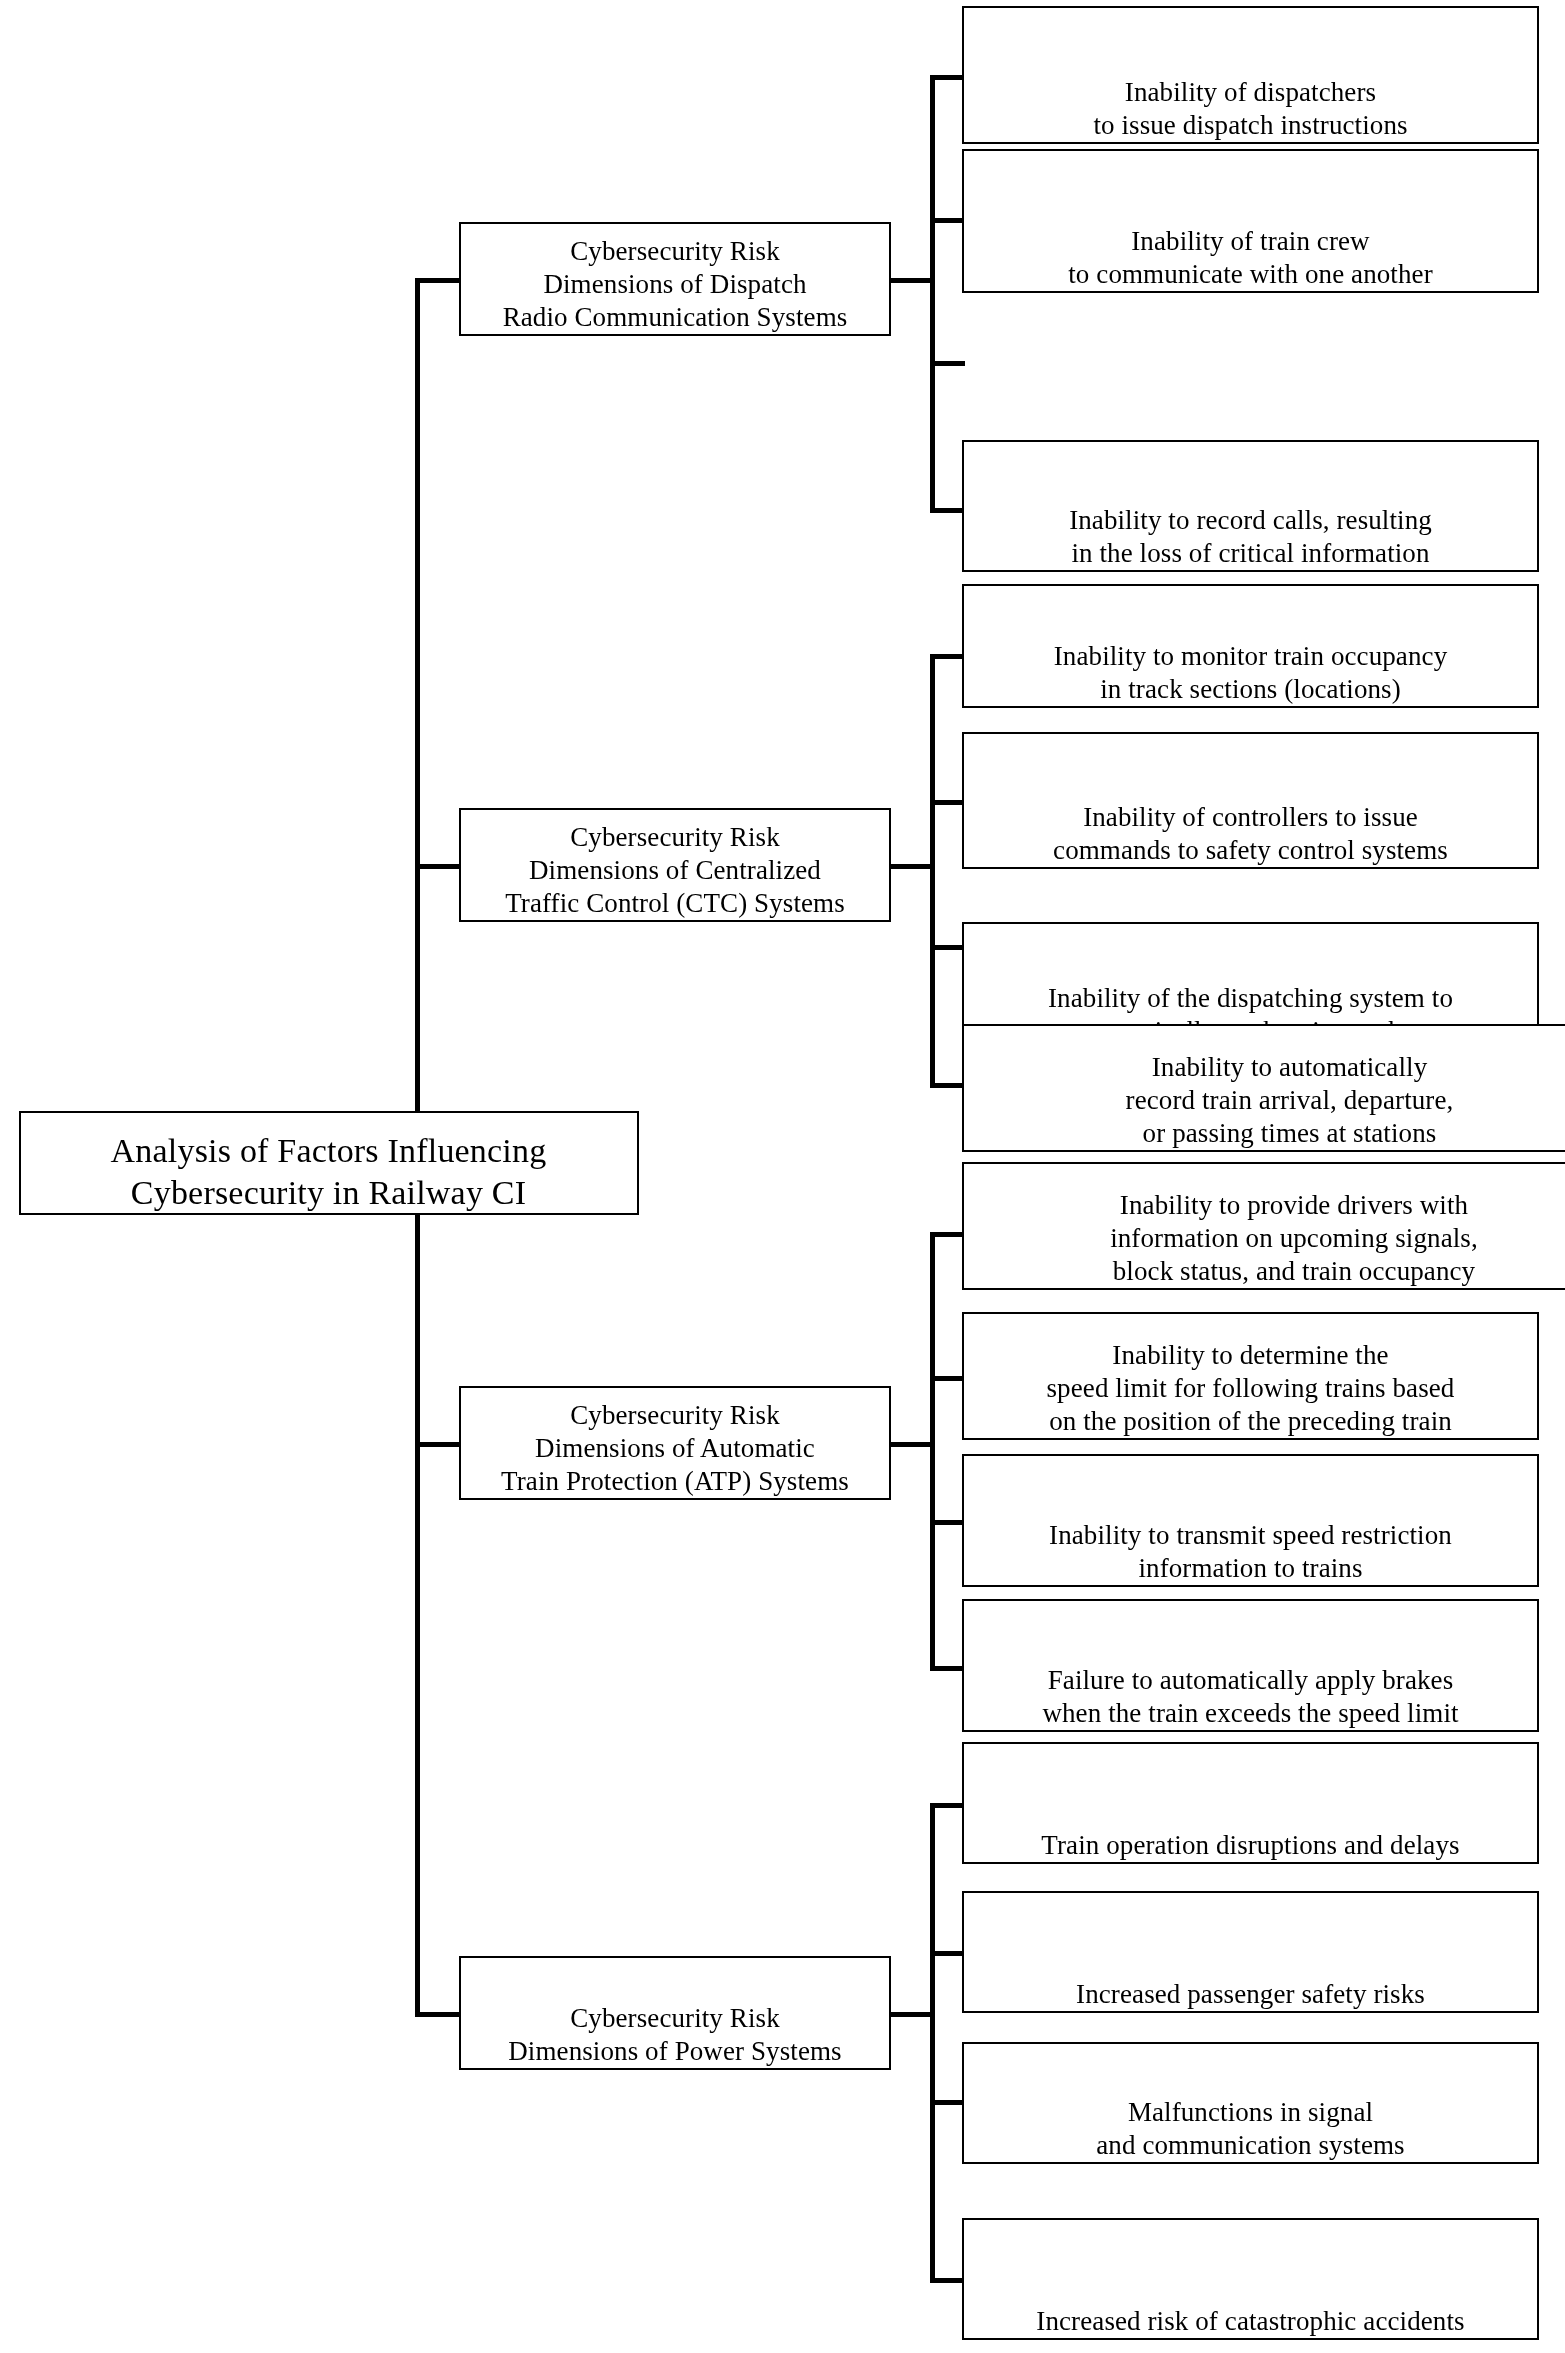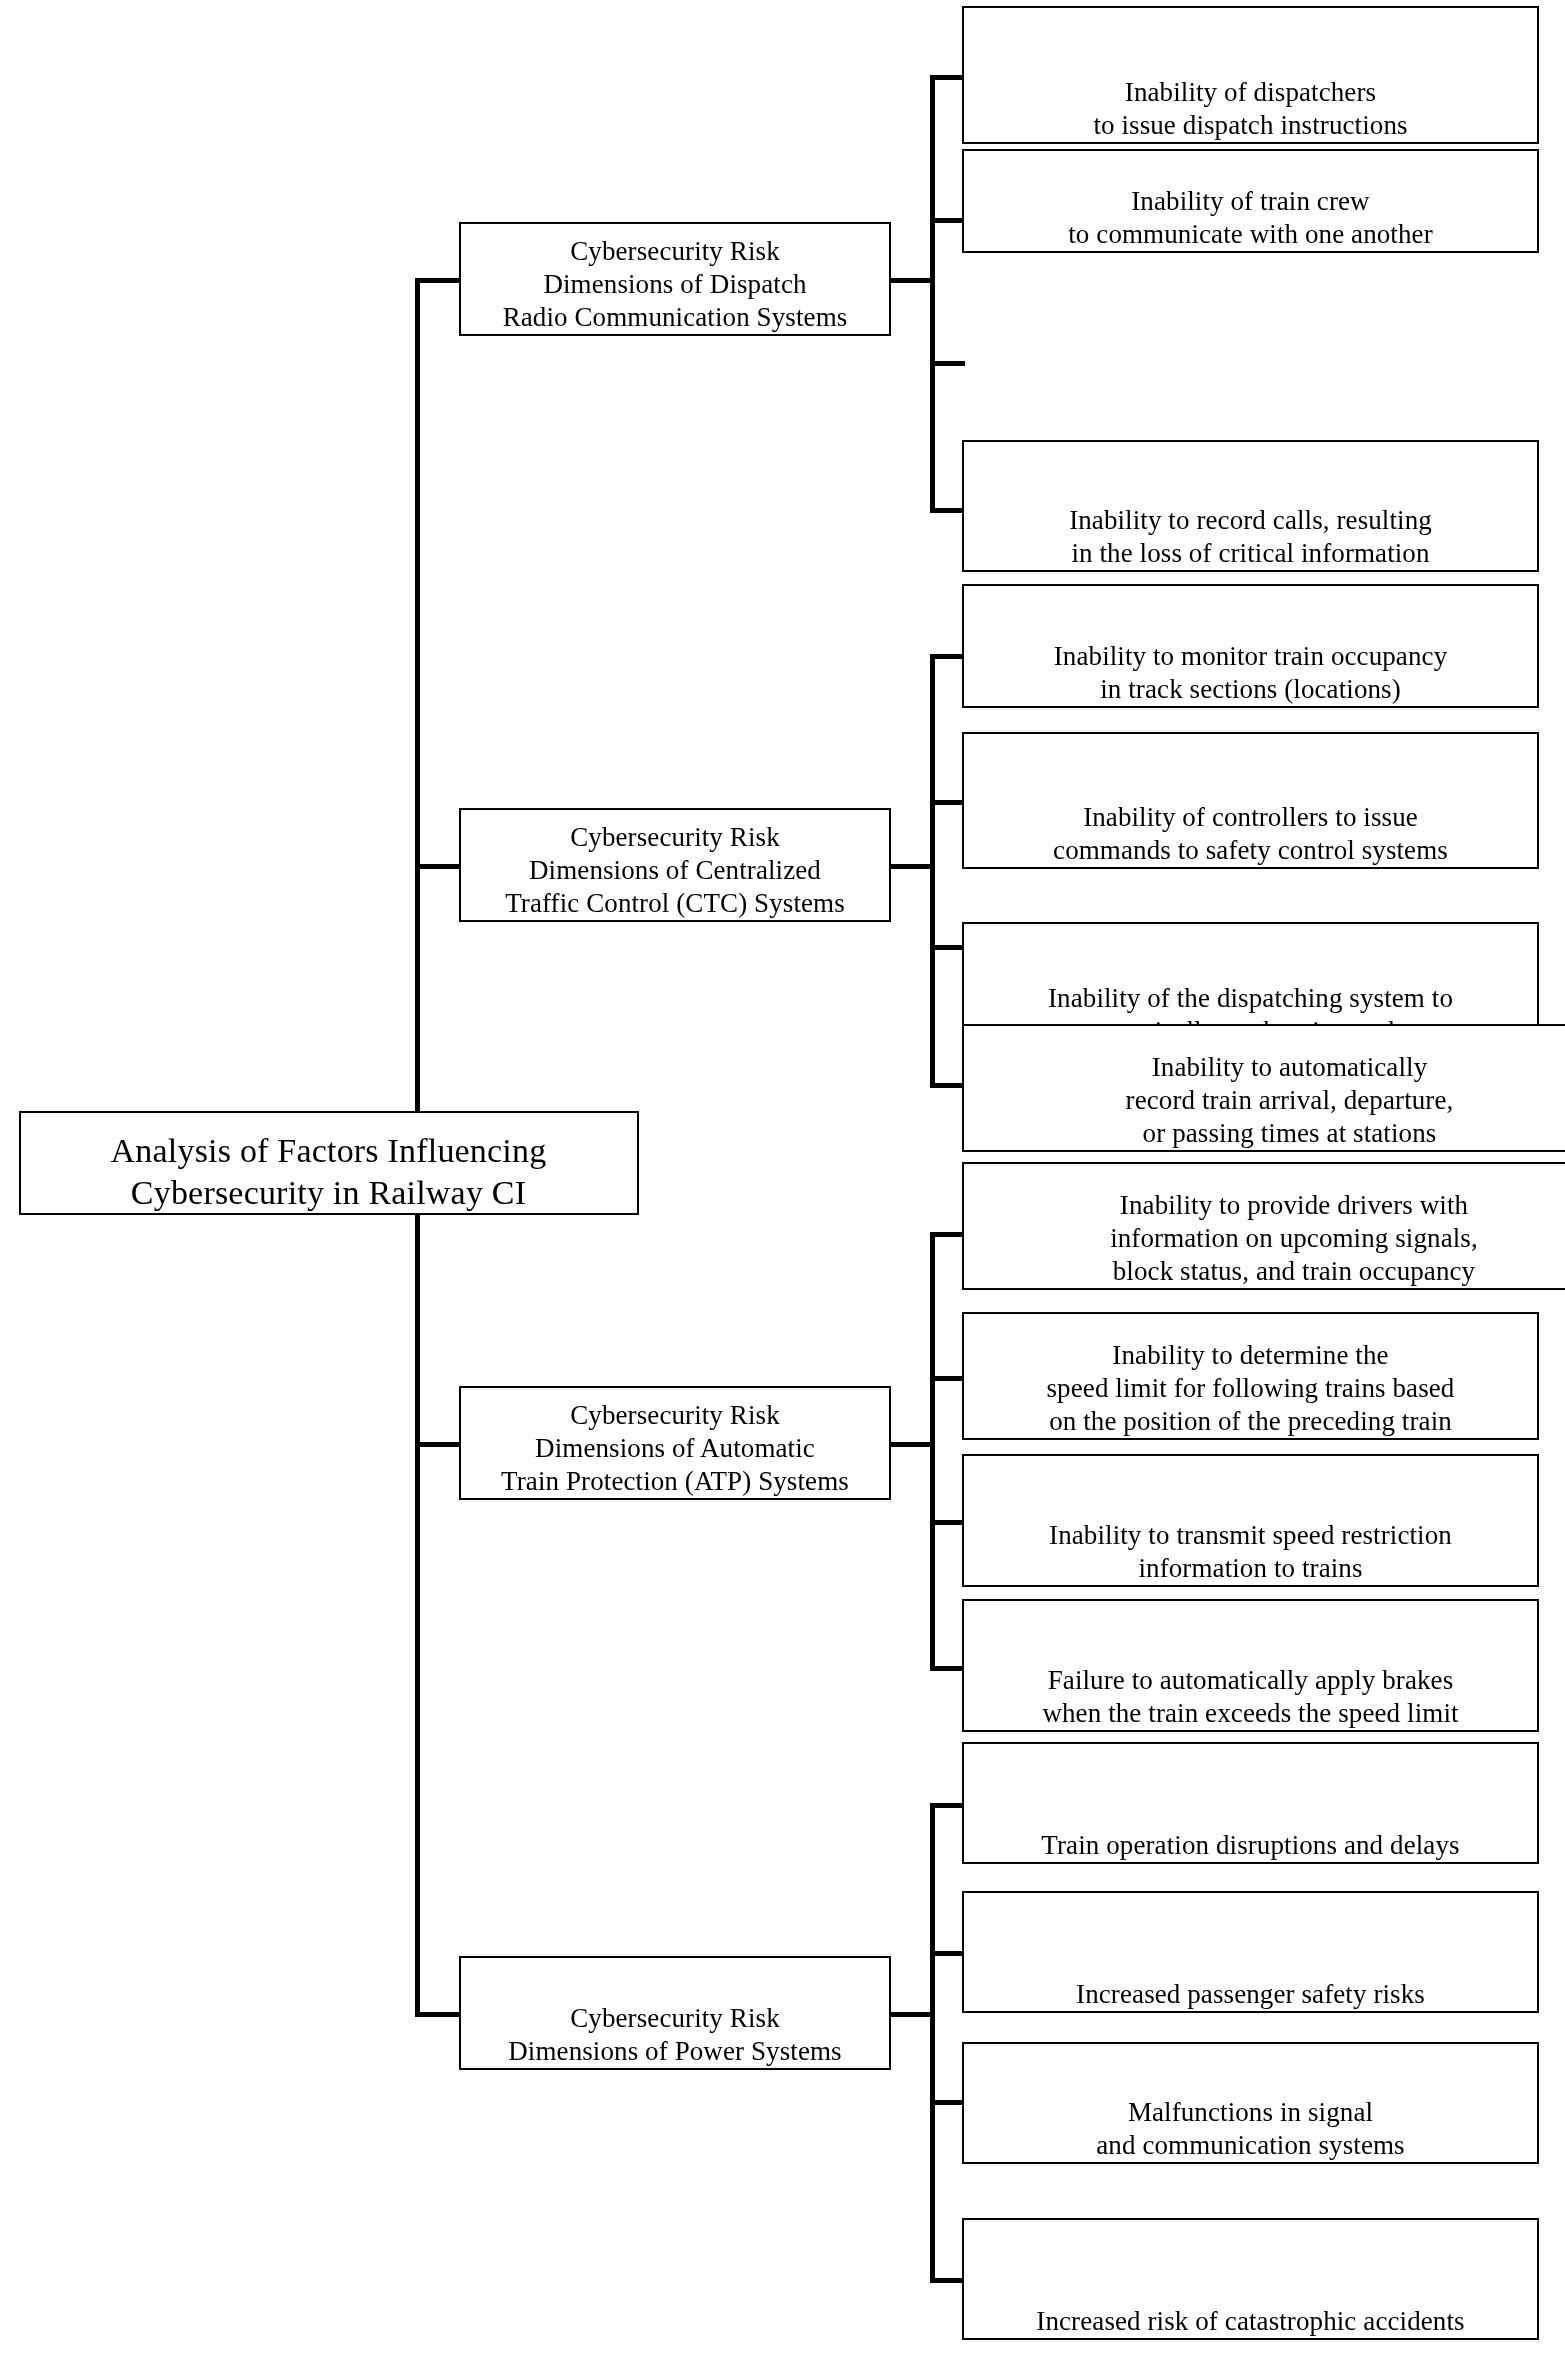--- a/index.html
+++ b/index.html
@@ -122,21 +122,21 @@
 
   <div class="node branch" style="left:459px; top:1956px; width:432px; height:114px;">
     <span class="txt">Cybersecurity Risk
 Dimensions of Power Systems</span>
   </div>
 
   <div class="node leaf" style="left:962px; top:5.8px; width:577px; height:138px;">
     <span class="txt">Inability of dispatchers
 to issue dispatch instructions</span>
   </div>
-  <div class="node leaf" style="left:962px; top:149px; width:577px; height:104px;">
+  <div class="node leaf" style="left:962px; top:149px; width:577px; height:144px;">
     <span class="txt">Inability of train crew
 to communicate with one another</span>
   </div>
   <div class="node leaf" style="left:962px; top:440px; width:577px; height:132px;">
     <span class="txt">Inability to record calls, resulting
 in the loss of critical information</span>
   </div>
 
   <div class="node leaf" style="left:962px; top:584px; width:577px; height:124px;">
     <span class="txt">Inability to monitor train occupancy

